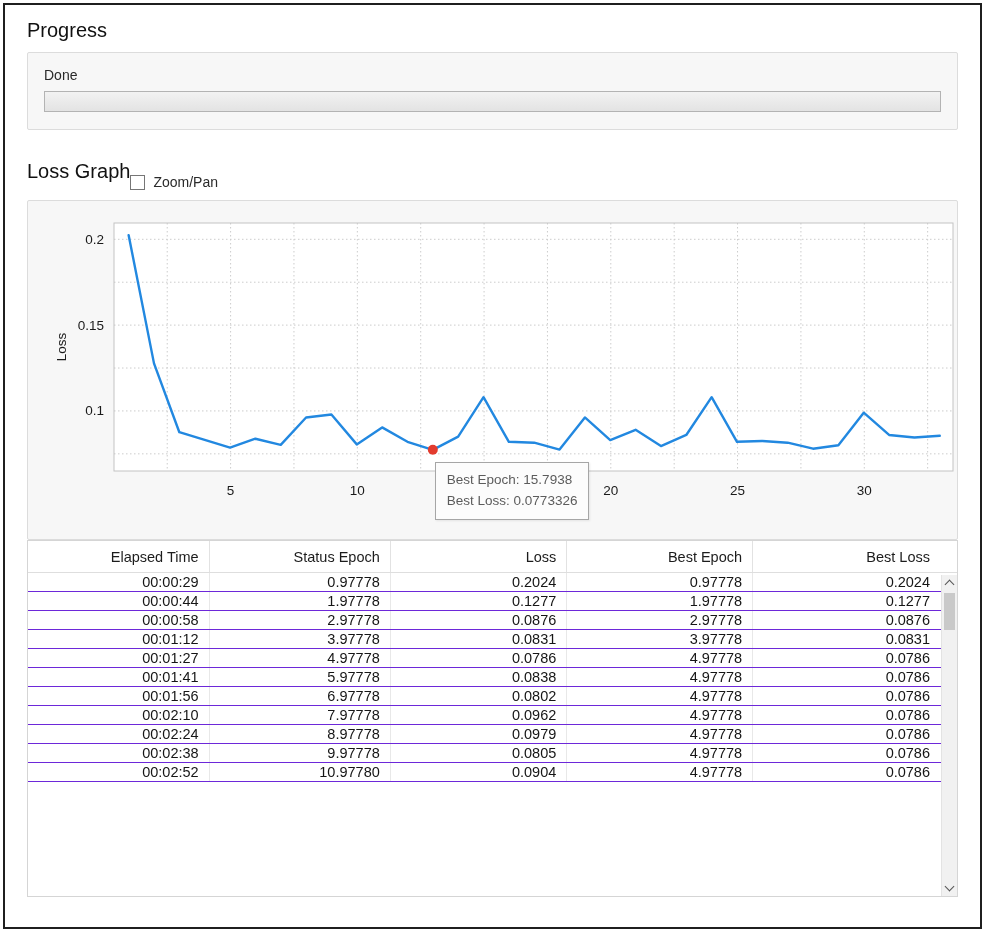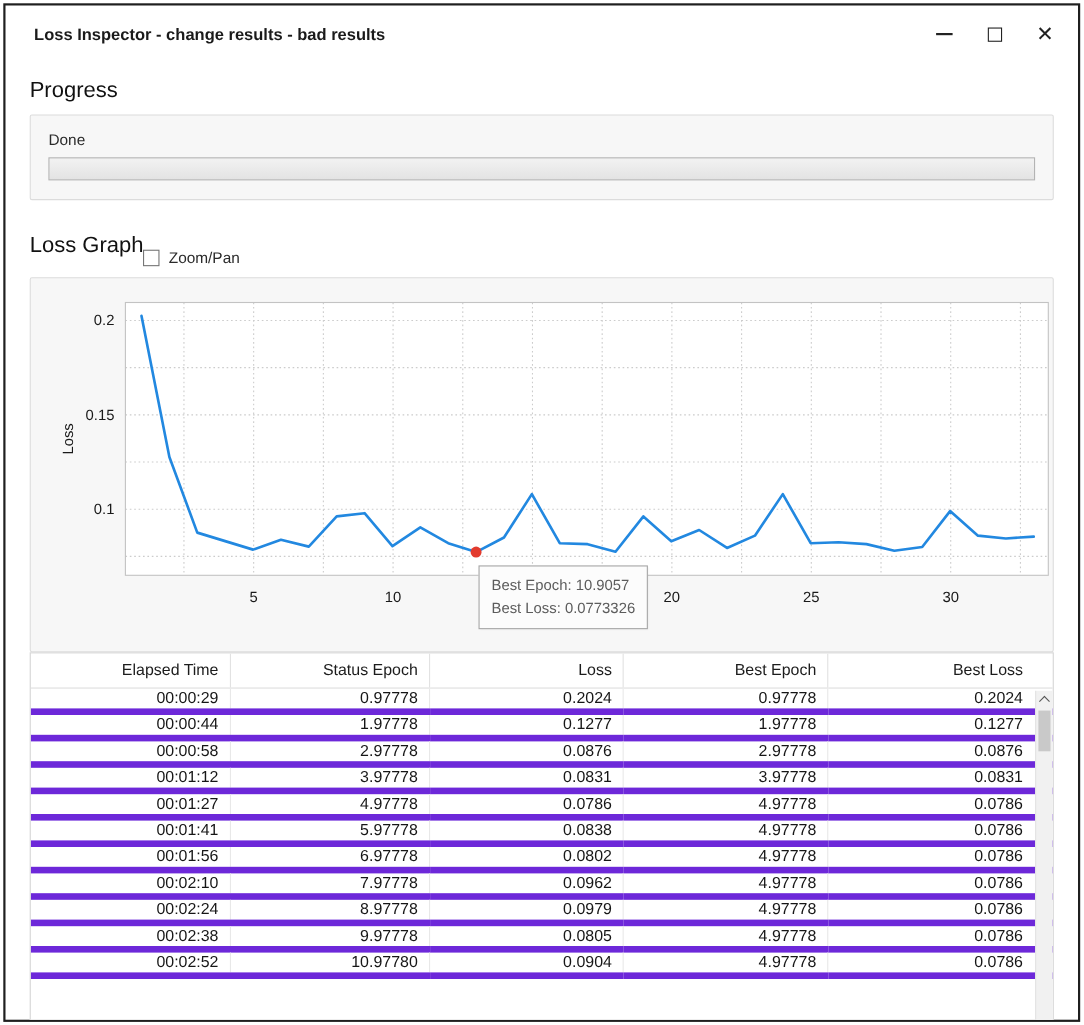--- a/index.html
+++ b/index.html
@@ -90,21 +90,21 @@
     font-weight: normal;
     color: #1c1c1c;
     padding: 8px 10px 7px;
     border-left: 1px solid #e2e2e2;
     border-bottom: 1px solid #dedede;
   }
   td {
     color: #161616;
     padding: 1px 10px;
     border-left: 1px solid #e8e8e8;
-    border-bottom: 6px solid #6d28d9;
+    border-bottom: 1px solid #6d28d9;
   }
   th:first-child, td:first-child { border-left: none; }
   th:last-child, td:last-child { padding-right: 27px; }
   col.c1 { width: 19.5%; } col.c2 { width: 19.5%; } col.c3 { width: 19%; }
   col.c4 { width: 20%; } col.c5 { width: 22%; }
   
   .scrollbar {
     position: absolute;
     top: 34px; right: 0; bottom: 0;
     width: 16px;
@@ -125,34 +125,20 @@
     top: 18px; height: 37px;
     background: #c9c9c9;
     cursor: pointer;
   }
 </style>
 </head>
 <body>
 
 <div class="window">
 
-  <div class="titlebar">
-    <div class="title">Loss Inspector - change results - bad results</div>
-    <div class="win-controls">
-      <button class="win-btn">
-        <span class="glyph-min"></span>
-      </button>
-      <button class="win-btn">
-        <span class="glyph-max"></span>
-      </button>
-      <button class="win-btn">
-        <span class="glyph-close">✕</span>
-      </button>
-    </div>
-  </div>
 
   <div class="content">
 
     <div class="section-head">
       <div class="heading">Progress</div>
     </div>
     <div class="groupbox progress-group">
       <div class="progress-label">Done</div>
       <div class="progressbar">
         <div class="progress-fill"></div>
@@ -198,21 +184,21 @@
             <text x="828.2839879154078" y="286" text-anchor="middle" class="tick">30</text>
             <text x="68" y="206.43079584775086" text-anchor="end" class="tick">0.1</text>
             <text x="68" y="120.61764705882354" text-anchor="end" class="tick">0.15</text>
             <text x="68" y="34.80449826989616" text-anchor="end" class="tick">0.2</text>
             <text text-anchor="middle" class="axis-label" transform="translate(30 138) rotate(-90)">Loss</text>
             <text x="497.5" y="308" text-anchor="middle" class="axis-label">Epoch</text>
             <polyline points="92.64523927492446,26.185467128027682 117.99267129909366,154.3903114186851 143.34010332326284,223.21245674740484 168.68753534743203,230.9356401384083 194.03496737160117,238.65882352941176 219.3823993957704,229.73425605536332 244.7298314199396,235.9128027681661 270.0772634441088,208.45259515570936 295.4246954682779,205.5349480968858 320.7721274924471,235.39792387543253 346.1195595166163,218.40692041522493 371.46699154078544,232.8235294117647 396.8144235649546,240.8899653979239 422.16185558912383,227.67474048442907 447.509287613293,188.20069204152247 472.8567196374622,232.8235294117647 498.20415166163144,233.681660899654 523.5515836858006,240.54671280276818 548.8990157099697,208.45259515570936 574.2464477341389,231.10726643598616 599.5938797583082,220.8096885813149 624.9413117824773,237.11418685121106 650.2887438066465,225.95847750865053 675.6361758308157,188.20069204152247 700.9836078549849,232.8235294117647 726.3310398791541,231.96539792387543 751.6784719033233,233.681660899654 777.0259039274924,239.6885813148789 802.3733359516616,236.2560553633218 827.7207679758308,203.6470588235294 853.0681999999999,225.95847750865053 878.4156320241691,228.53287197231833 903.7630640483385,226.8166089965398" fill="none" stroke="#2288e0" stroke-width="2.4" stroke-linejoin="round" stroke-linecap="round"></polyline>
             <circle cx="396.81493051359513" cy="240.8340152249135" r="5" fill="#e23b2e"></circle>
           </svg>
         <div class="tooltip" id="chart-tooltip" style="left: 398.815px; top: 252.834px;">
-          <div>Best Epoch: 10.9057</div>
+          <div>Best Epoch: 15.7938</div>
           <div>Best Loss: 0.0773326</div>
         </div>
       </div>
     </div>
 
     <div class="tablebox">
       <table>
         <colgroup>
           <col class="c1">
             <col class="c2">

